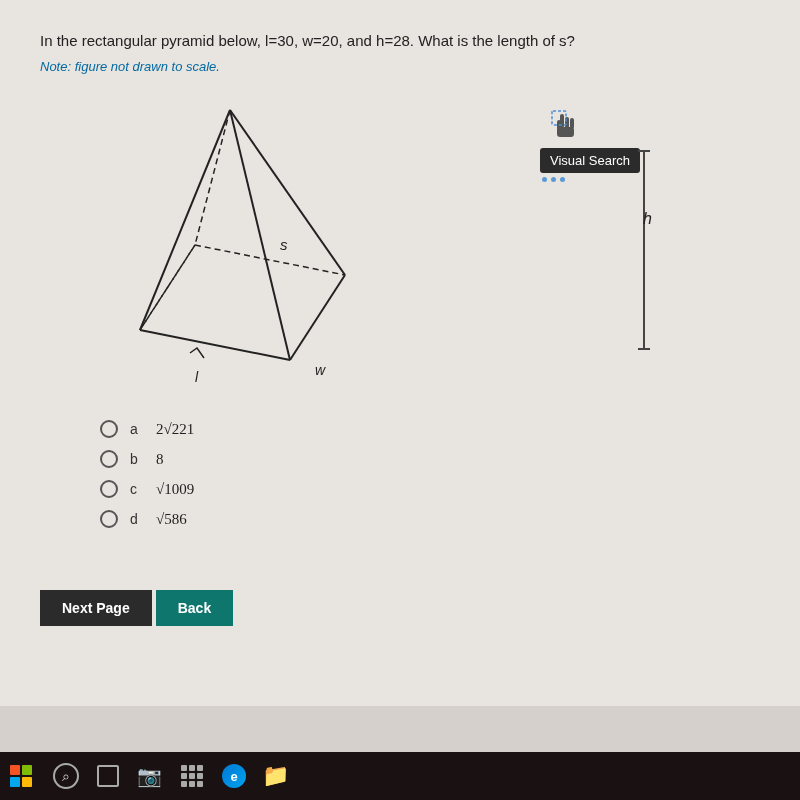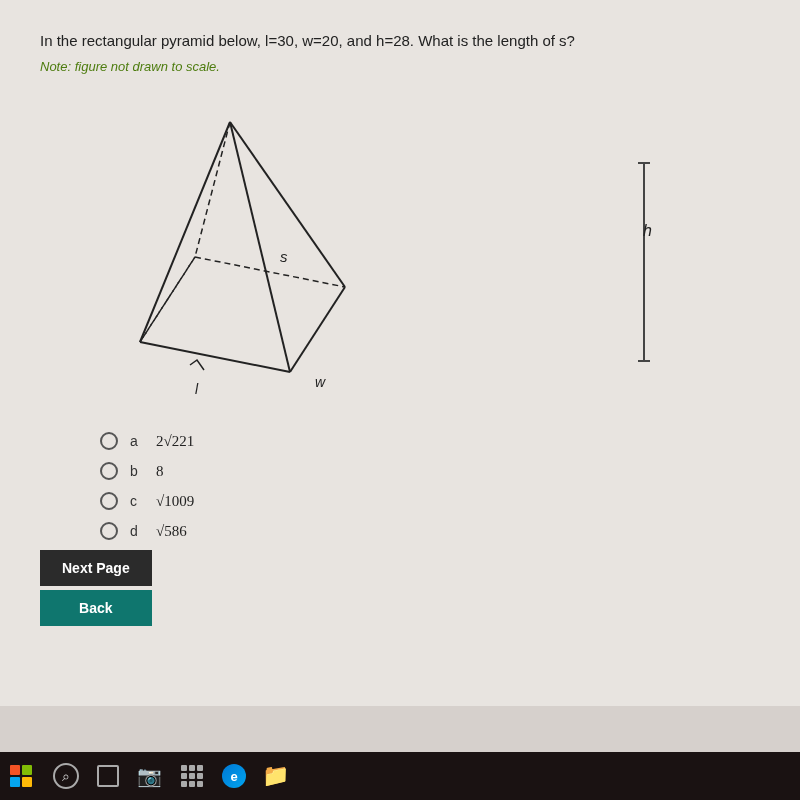--- a/index.html
+++ b/index.html
@@ -23,22 +23,22 @@
     .question-text {
       font-size: 15px;
       color: #222;
       margin-bottom: 8px;
       line-height: 1.4;
     }
 
     .note-text {
       font-size: 13px;
       font-style: italic;
-      color: #4d7c0f;
-      margin-bottom: 28px;
+      color: #0369a1;
+      margin-bottom: 16px;
     }
 
     .diagram-area {
       position: relative;
       width: 100%;
       height: 310px;
       margin-bottom: 20px;
     }
 
     .pyramid-svg {
@@ -154,21 +154,20 @@
       color: #222;
       font-family: Liberation Serif, serif;
     }
 
     .buttons-row {
       position: absolute;
       bottom: 80px;
       left: 40px;
       display: flex;
       gap: 4px;
-      flex-direction: column;
     }
 
     .btn-next {
       background: #2b2b2b;
       color: #fff;
       border: none;
       padding: 10px 22px;
       font-size: 14px;
       font-weight: bold;
       cursor: pointer;
@@ -315,20 +314,39 @@
 
       <text x="180" y="160" font-size="15" font-style="italic" fill="#222">s</text>
 
       <text x="215" y="285" font-size="14" font-style="italic" fill="#222">w</text>
 
       <text x="95" y="292" font-size="14" font-style="italic" fill="#222">l</text>
 
       <polyline points="90,263 97,258 104,268" stroke="#222" stroke-width="1.5" fill="none"></polyline>
     </svg>
 
+    <div class="visual-search-container">
+
+      <svg class="cursor-icon" viewBox="0 0 36 36" fill="none" xmlns="http://www.w3.org/2000/svg">
+
+        <rect x="10" y="4" width="4" height="14" rx="2" fill="#555"></rect>
+        <rect x="15" y="7" width="4" height="12" rx="2" fill="#555"></rect>
+        <rect x="20" y="8" width="4" height="11" rx="2" fill="#555"></rect>
+        <rect x="7" y="10" width="4" height="10" rx="2" fill="#555"></rect>
+        <rect x="7" y="17" width="17" height="10" rx="3" fill="#555"></rect>
+
+        <rect x="2" y="1" width="14" height="14" rx="1" stroke="#4a90d9" stroke-width="1.5" stroke-dasharray="3,2" fill="none"></rect>
+      </svg>
+      <div class="visual-search-tooltip">Visual Search</div>
+      <div class="dots-row">
+        <span class="dot"></span>
+        <span class="dot"></span>
+        <span class="dot"></span>
+      </div>
+    </div>
 
     <div class="h-line"></div>
     <div class="h-line-top-tick"></div>
     <div class="h-line-bottom-tick"></div>
     <div class="h-label">h</div>
 
   </div>
 
   <div class="options-area">
     <div class="option-row">

